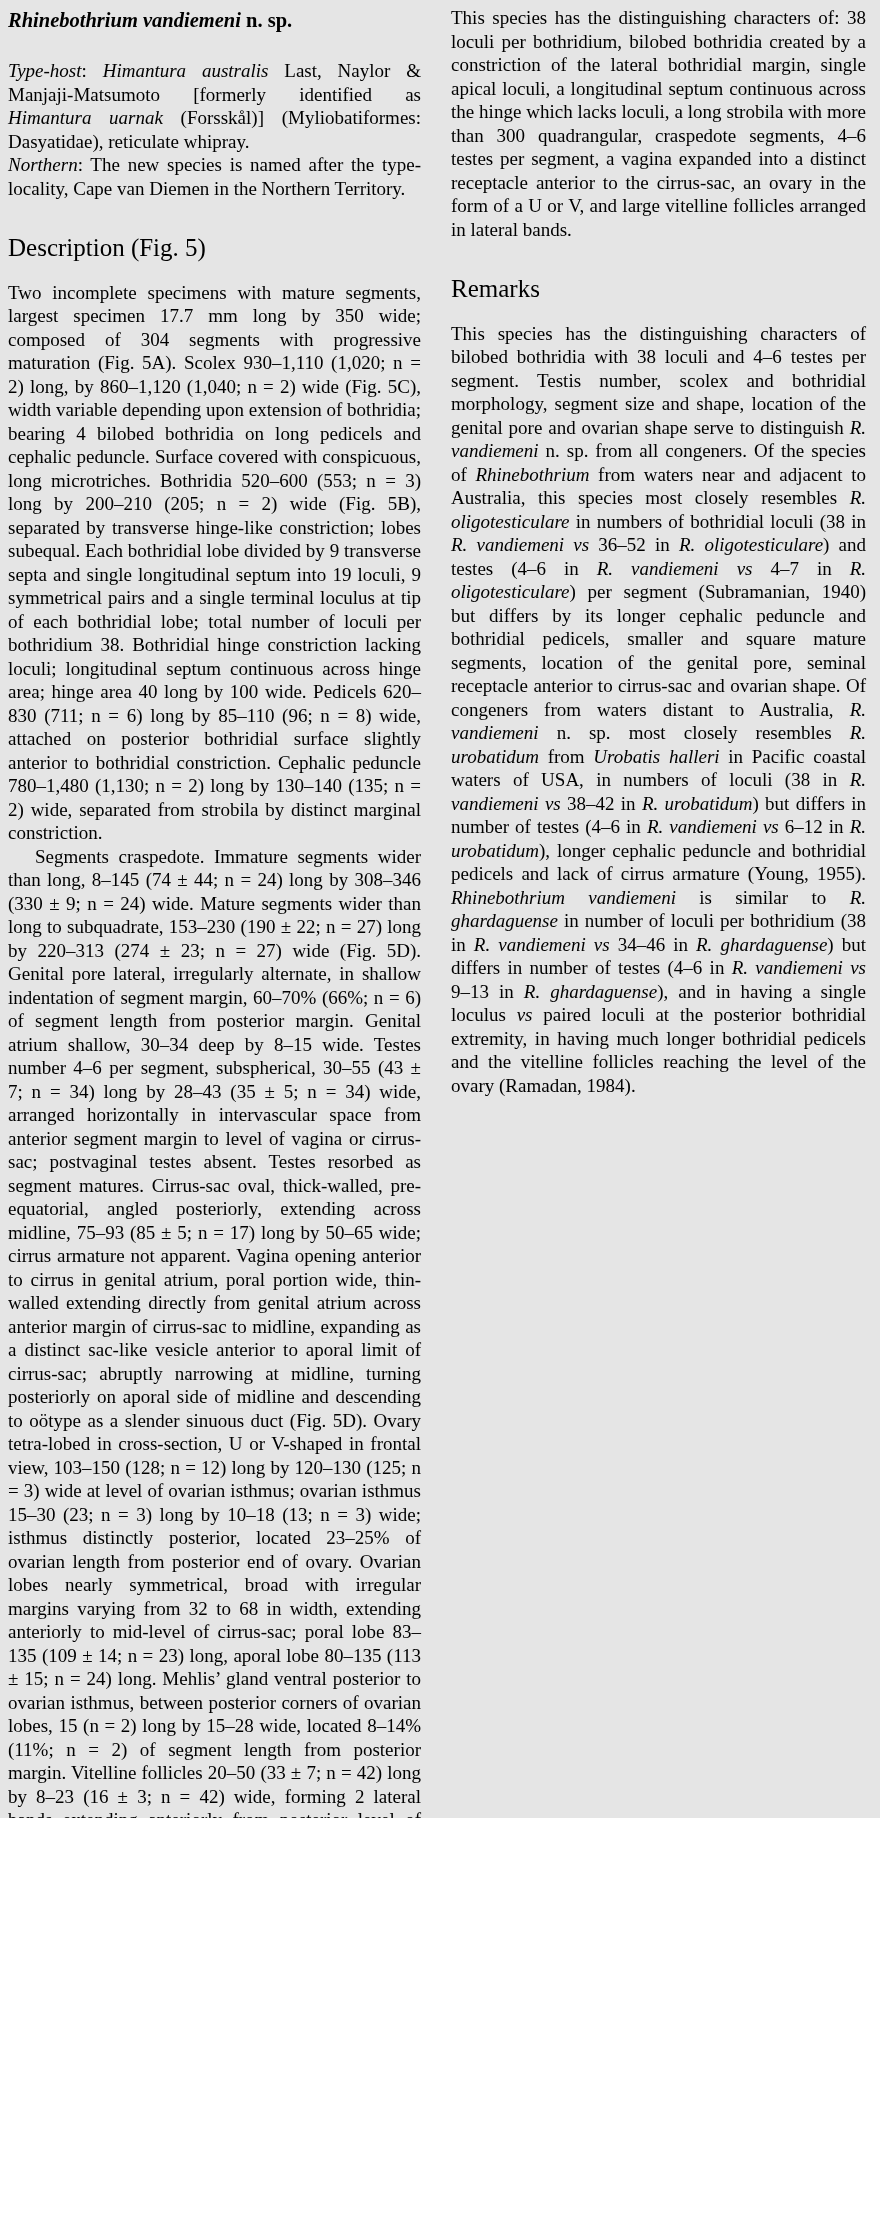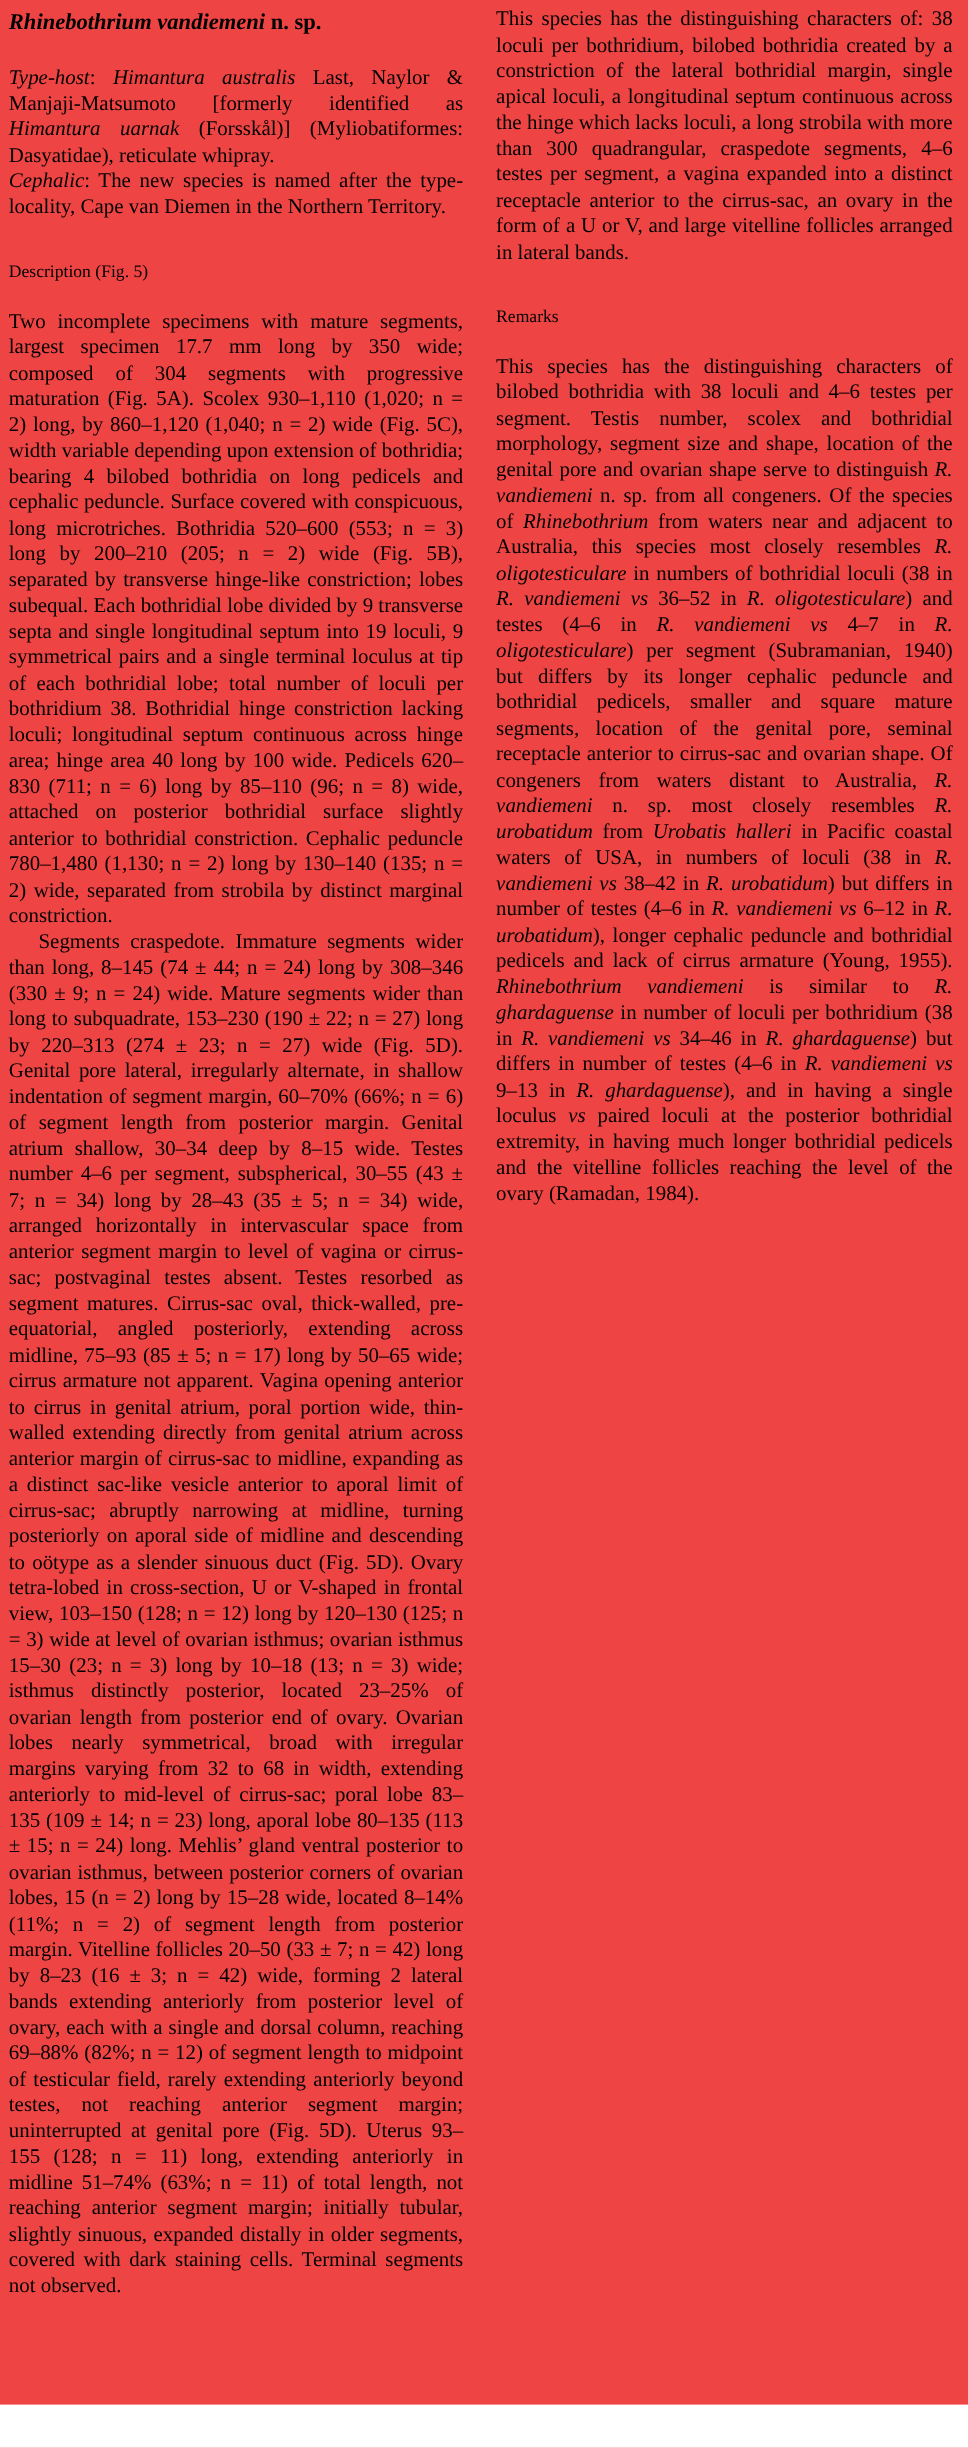--- a/index.html
+++ b/index.html
@@ -11,22 +11,22 @@
     width: 880px;
     height: 2225px;
     position: relative;
     font-family: "Liberation Serif", serif;
     color: #000000;
     -webkit-font-smoothing: antialiased;
   }
   .page {
     position: relative;
     width: 880px;
-    height: 2186px;
-    background: #ef4444;
+    height: 1818px;
+    background: #e5e5e5;
     overflow: hidden;
   }
   .col {
     position: absolute;
     top: 6px;
     font-size: 19px;
     line-height: 23.5px;
     text-align: justify;
   }
   .col-left  { left: 8px;   width: 413px; }
@@ -35,21 +35,21 @@
   .title {
     font-size: 20.5px;
     line-height: 25px;
     margin: 2px 0 26px 0;
     text-align: left;
   }
   .type-entry {
     margin: 0;
   }
   .section-heading {
-    font-size: 16px;
+    font-size: 25px;
     font-weight: normal;
     margin: 36px 0 21px 0;
     text-align: left;
   }
   .col-right .section-heading.first {
     margin-top: 362px;
   }
   .body-par {
     margin: 0;
   }
@@ -63,21 +63,21 @@
 </head>
 <body>
 
 <div class="page">
 
   <div class="col col-left">
 
     <h1 class="title"><span class="run-bi">Rhinebothrium vandiemeni</span><span class="run-b"> n. sp.</span></h1>
 
     <p class="type-entry"><span class="run-i">Type-host</span><span>: </span><span class="run-i">Himantura australis</span><span> Last, Naylor &amp; Manjaji-Matsumoto [formerly identified as </span><span class="run-i">Himantura uarnak</span><span> (Forsskål)] (Myliobatiformes: Dasyatidae), reticulate whipray.</span></p>
-    <p class="type-entry"><span class="run-i">Cephalic</span><span>: The new species is named after the type-locality, Cape van Diemen in the Northern Territory.</span></p>
+    <p class="type-entry"><span class="run-i">Northern</span><span>: The new species is named after the type-locality, Cape van Diemen in the Northern Territory.</span></p>
 
     <h2 class="section-heading">Description (Fig. 5)</h2>
 
     <p class="body-par"><span>Two incomplete specimens with mature segments, largest specimen 17.7 mm long by 350 wide; composed of 304 segments with progressive maturation (Fig. 5A). Scolex 930–1,110 (1,020; n = 2) long, by 860–1,120 (1,040; n = 2) wide (Fig. 5C), width variable depending upon extension of bothridia; bearing 4 bilobed bothridia on long pedicels and cephalic peduncle. Surface covered with conspicuous, long microtriches. Bothridia 520–600 (553; n = 3) long by 200–210 (205; n = 2) wide (Fig. 5B), separated by transverse hinge-like constriction; lobes subequal. Each bothridial lobe divided by 9 transverse septa and single longitudinal septum into 19 loculi, 9 symmetrical pairs and a single terminal loculus at tip of each bothridial lobe; total number of loculi per bothridium 38. Bothridial hinge constriction lacking loculi; longitudinal septum continuous across hinge area; hinge area 40 long by 100 wide. Pedicels 620–830 (711; n = 6) long by 85–110 (96; n = 8) wide, attached on posterior bothridial surface slightly anterior to bothridial constriction. Cephalic peduncle 780–1,480 (1,130; n = 2) long by 130–140 (135; n = 2) wide, separated from strobila by distinct marginal constriction.</span></p>
     <p class="body-par indent"><span>Segments craspedote. Immature segments wider than long, 8–145 (74 ± 44; n = 24) long by 308–346 (330 ± 9; n = 24) wide. Mature segments wider than long to subquadrate, 153–230 (190 ± 22; n = 27) long by 220–313 (274 ± 23; n = 27) wide (Fig. 5D). Genital pore lateral, irregularly alternate, in shallow indentation of segment margin, 60–70% (66%; n = 6) of segment length from posterior margin. Genital atrium shallow, 30–34 deep by 8–15 wide. Testes number 4–6 per segment, subspherical, 30–55 (43 ± 7; n = 34) long by 28–43 (35 ± 5; n = 34) wide, arranged horizontally in intervascular space from anterior segment margin to level of vagina or cirrus-sac; postvaginal testes absent. Testes resorbed as segment matures. Cirrus-sac oval, thick-walled, pre-equatorial, angled posteriorly, extending across midline, 75–93 (85 ± 5; n = 17) long by 50–65 wide; cirrus armature not apparent. Vagina opening anterior to cirrus in genital atrium, poral portion wide, thin-walled extending directly from genital atrium across anterior margin of cirrus-sac to midline, expanding as a distinct sac-like vesicle anterior to aporal limit of cirrus-sac; abruptly narrowing at midline, turning posteriorly on aporal side of midline and descending to oötype as a slender sinuous duct (Fig. 5D). Ovary tetra-lobed in cross-section, U or V-shaped in frontal view, 103–150 (128; n = 12) long by 120–130 (125; n = 3) wide at level of ovarian isthmus; ovarian isthmus 15–30 (23; n = 3) long by 10–18 (13; n = 3) wide; isthmus distinctly posterior, located 23–25% of ovarian length from posterior end of ovary. Ovarian lobes nearly symmetrical, broad with irregular margins varying from 32 to 68 in width, extending anteriorly to mid-level of cirrus-sac; poral lobe 83–135 (109 ± 14; n = 23) long, aporal lobe 80–135 (113 ± 15; n = 24) long. Mehlis’ gland ventral posterior to ovarian isthmus, between posterior corners of ovarian lobes, 15 (n = 2) long by 15–28 wide, located 8–14% (11%; n = 2) of segment length from posterior margin. Vitelline follicles 20–50 (33 ± 7; n = 42) long by 8–23 (16 ± 3; n = 42) wide, forming 2 lateral bands extending anteriorly from posterior level of ovary, each with a single and dorsal column, reaching 69–88% (82%; n = 12) of segment length to midpoint of testicular field, rarely extending anteriorly beyond testes, not reaching anterior segment margin; uninterrupted at genital pore (Fig. 5D). Uterus 93–155 (128; n = 11) long, extending anteriorly in midline 51–74% (63%; n = 11) of total length, not reaching anterior segment margin; initially tubular, slightly sinuous, expanded distally in older segments, covered with dark staining cells. Terminal segments not observed.</span></p>
 
   </div>
 
   <div class="col col-right">
 

